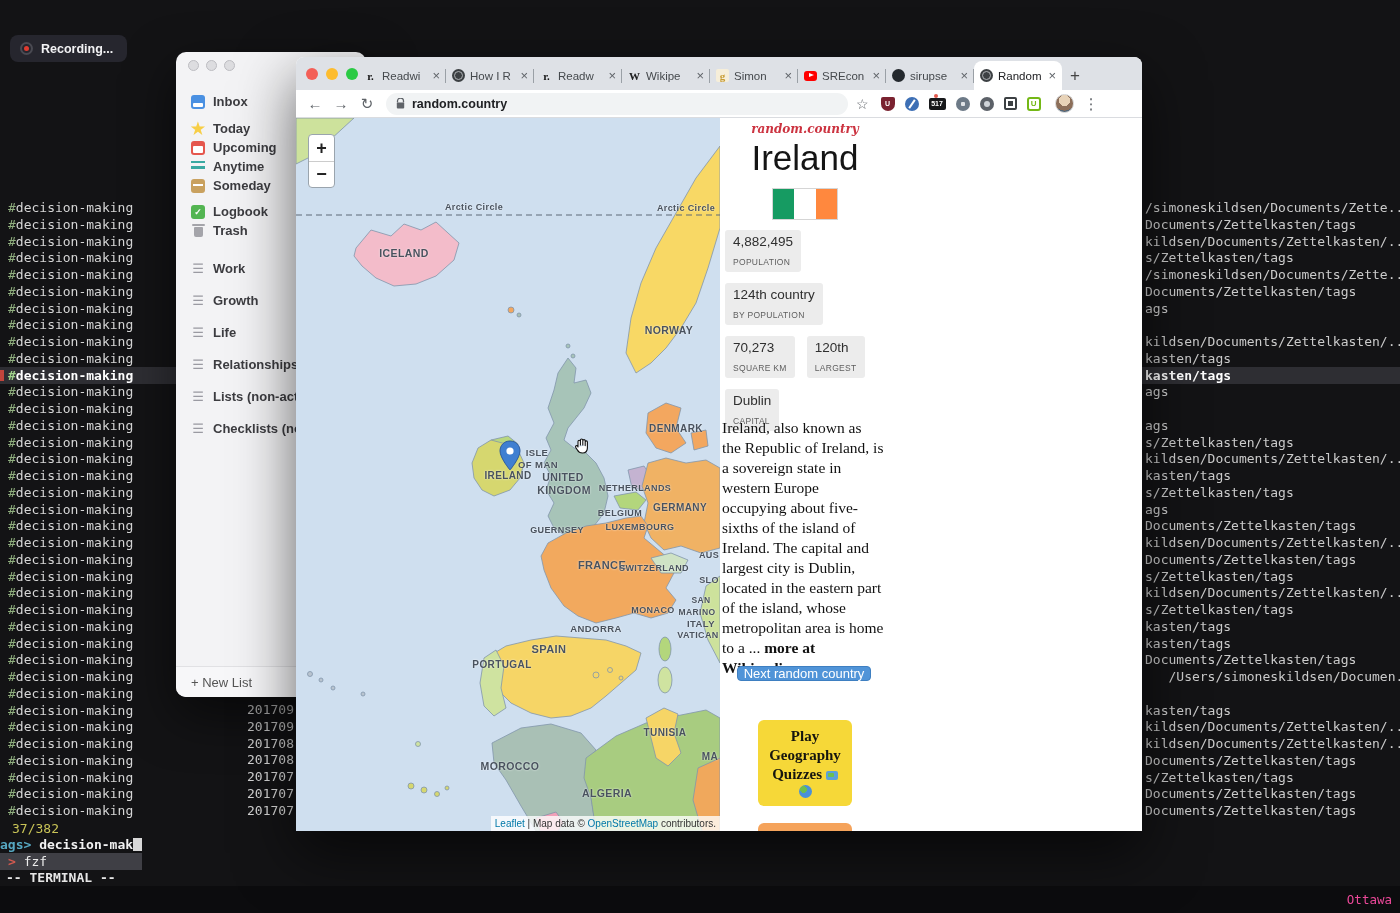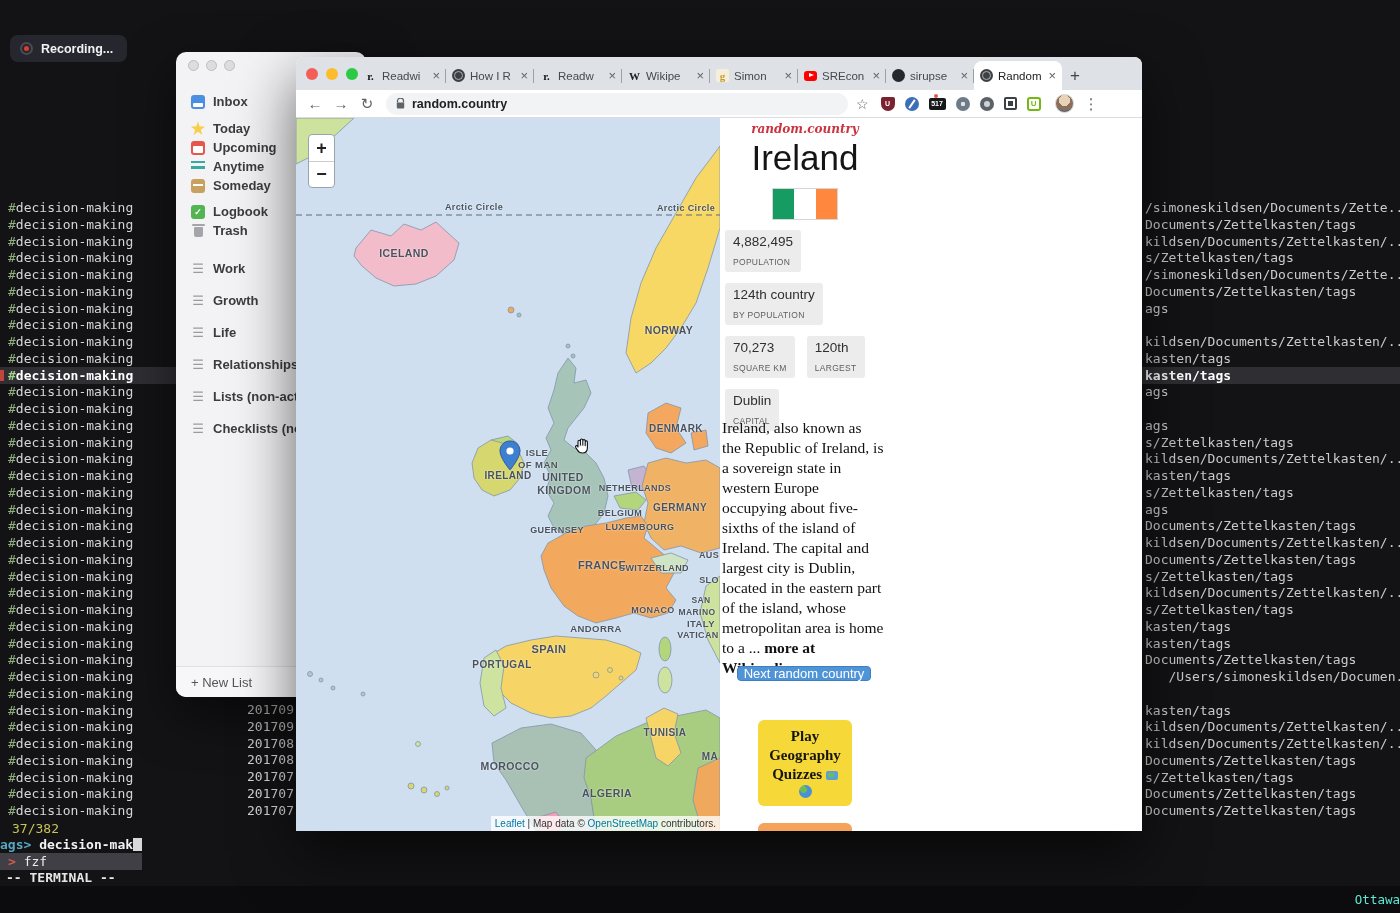--- a/index.html
+++ b/index.html
@@ -22,21 +22,21 @@
   .t-teal { color:#56a8c2; font-weight:bold; }
   .t-input { color:#f2f2f2; font-weight:bold; }
   .cursor-block { display:inline-block; width:9px; height:13px; background:#d8d8d8; vertical-align:-2px; }
   .fzf-bar { position:absolute; left:0; top:853px; width:142px; height:17px; line-height:17px; background:#3f3f45; padding-left:8px; }
   .t-red { color:#d35a50; font-weight:bold; }
   .fzf-bar .fzf-name { color:#ececec; }
   .term-mode { position:absolute; left:6px; top:870px; height:16px; line-height:16px; color:#e6e6e6; font-weight:bold; }
   .tmux-bar { position:absolute; left:0; top:886px; width:1400px; height:27px; background:#0c0c0e; line-height:27px; font-size:12.5px; }
   .tmux-left { position:absolute; left:10px; color:#74747a; }
   .tmux-session { color:#dedee2; }
-  .tmux-right { position:absolute; right:0; color:#5eead4; }
+  .tmux-right { position:absolute; right:8px; color:#ec4899; }
 
   
   .rec-badge { position:absolute; left:10px; top:35px; height:27px; background:#26262e; border-radius:8px; display:flex; align-items:center; gap:8px; padding:0 14px 0 10px; z-index:40; }
   .rec-dot { width:13px; height:13px; border-radius:50%; border:2px solid #4a4a52; background:#26262e; position:relative; }
   .rec-dot::after { content:""; position:absolute; left:2px; top:2px; width:5px; height:5px; border-radius:50%; background:#e03b30; }
   .rec-label { color:#f2f2f4; font-size:12.5px; font-weight:bold; }
 
   
   .things { position:absolute; left:176px; top:52px; width:190px; height:645px; background:#f3f3f5; border-radius:10px; box-shadow:0 18px 50px rgba(0,0,0,.55); z-index:10; }
   .things-lights { position:absolute; left:12px; top:8px; display:flex; gap:7px; }

